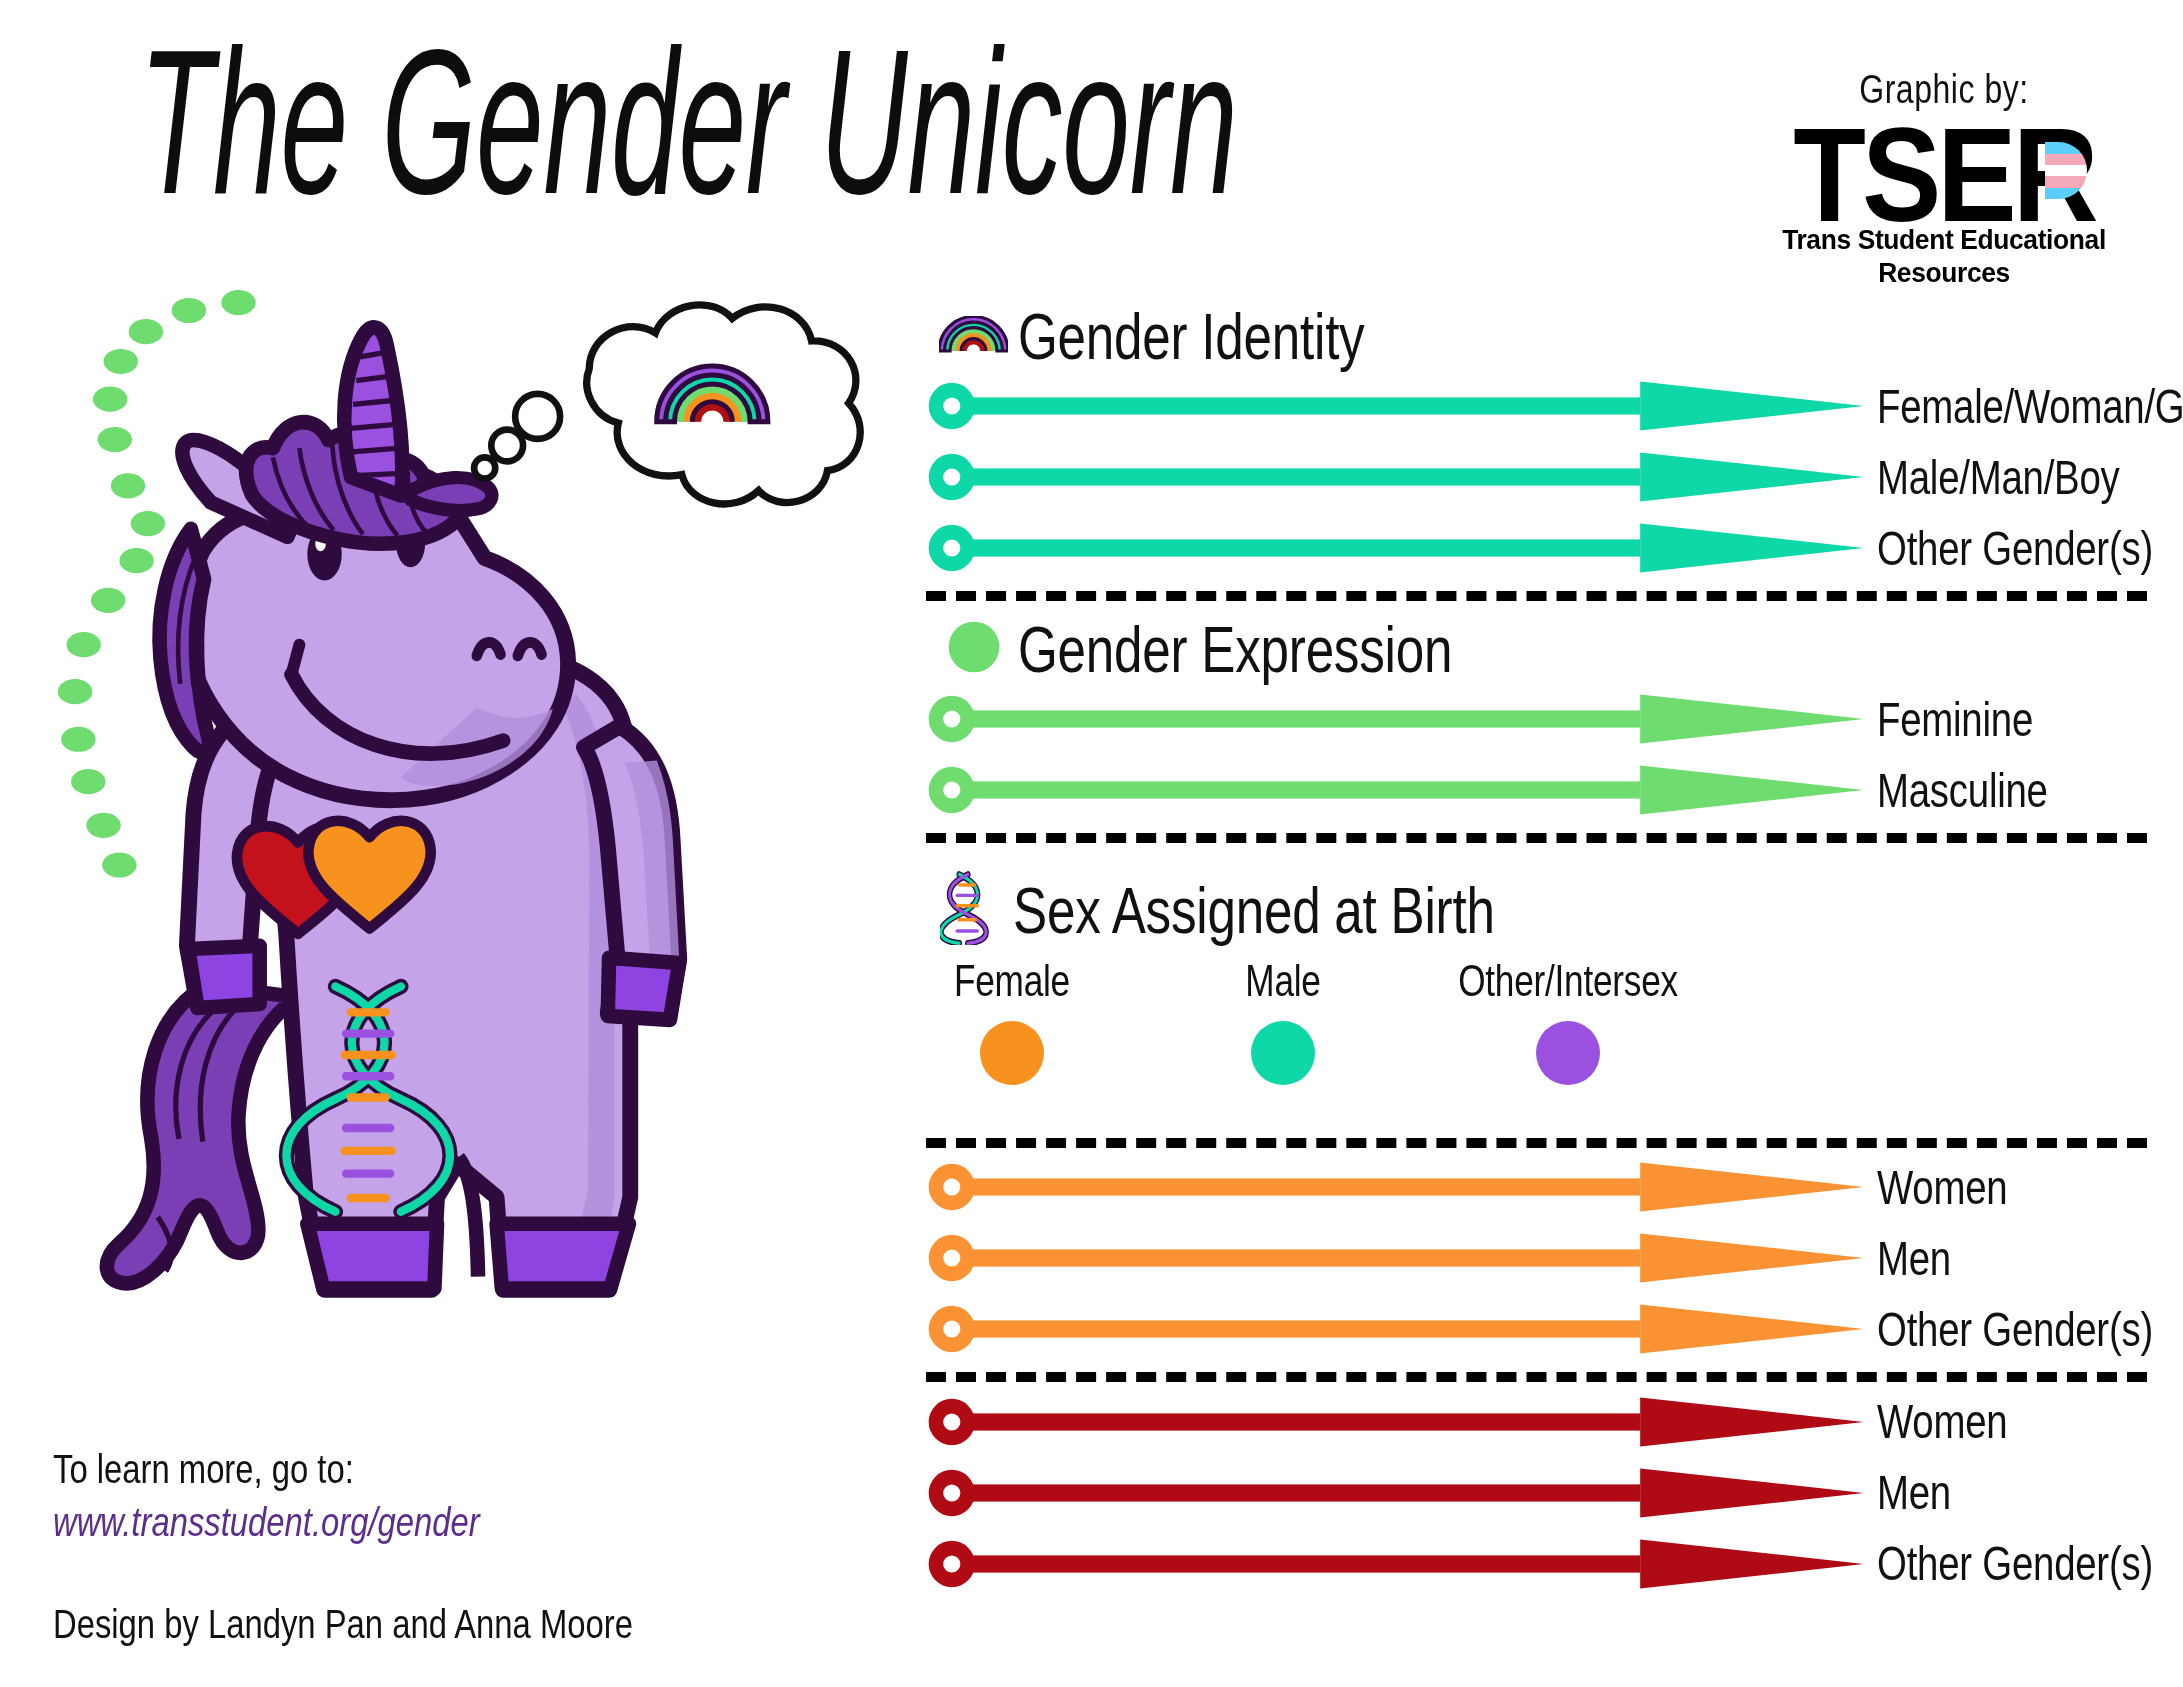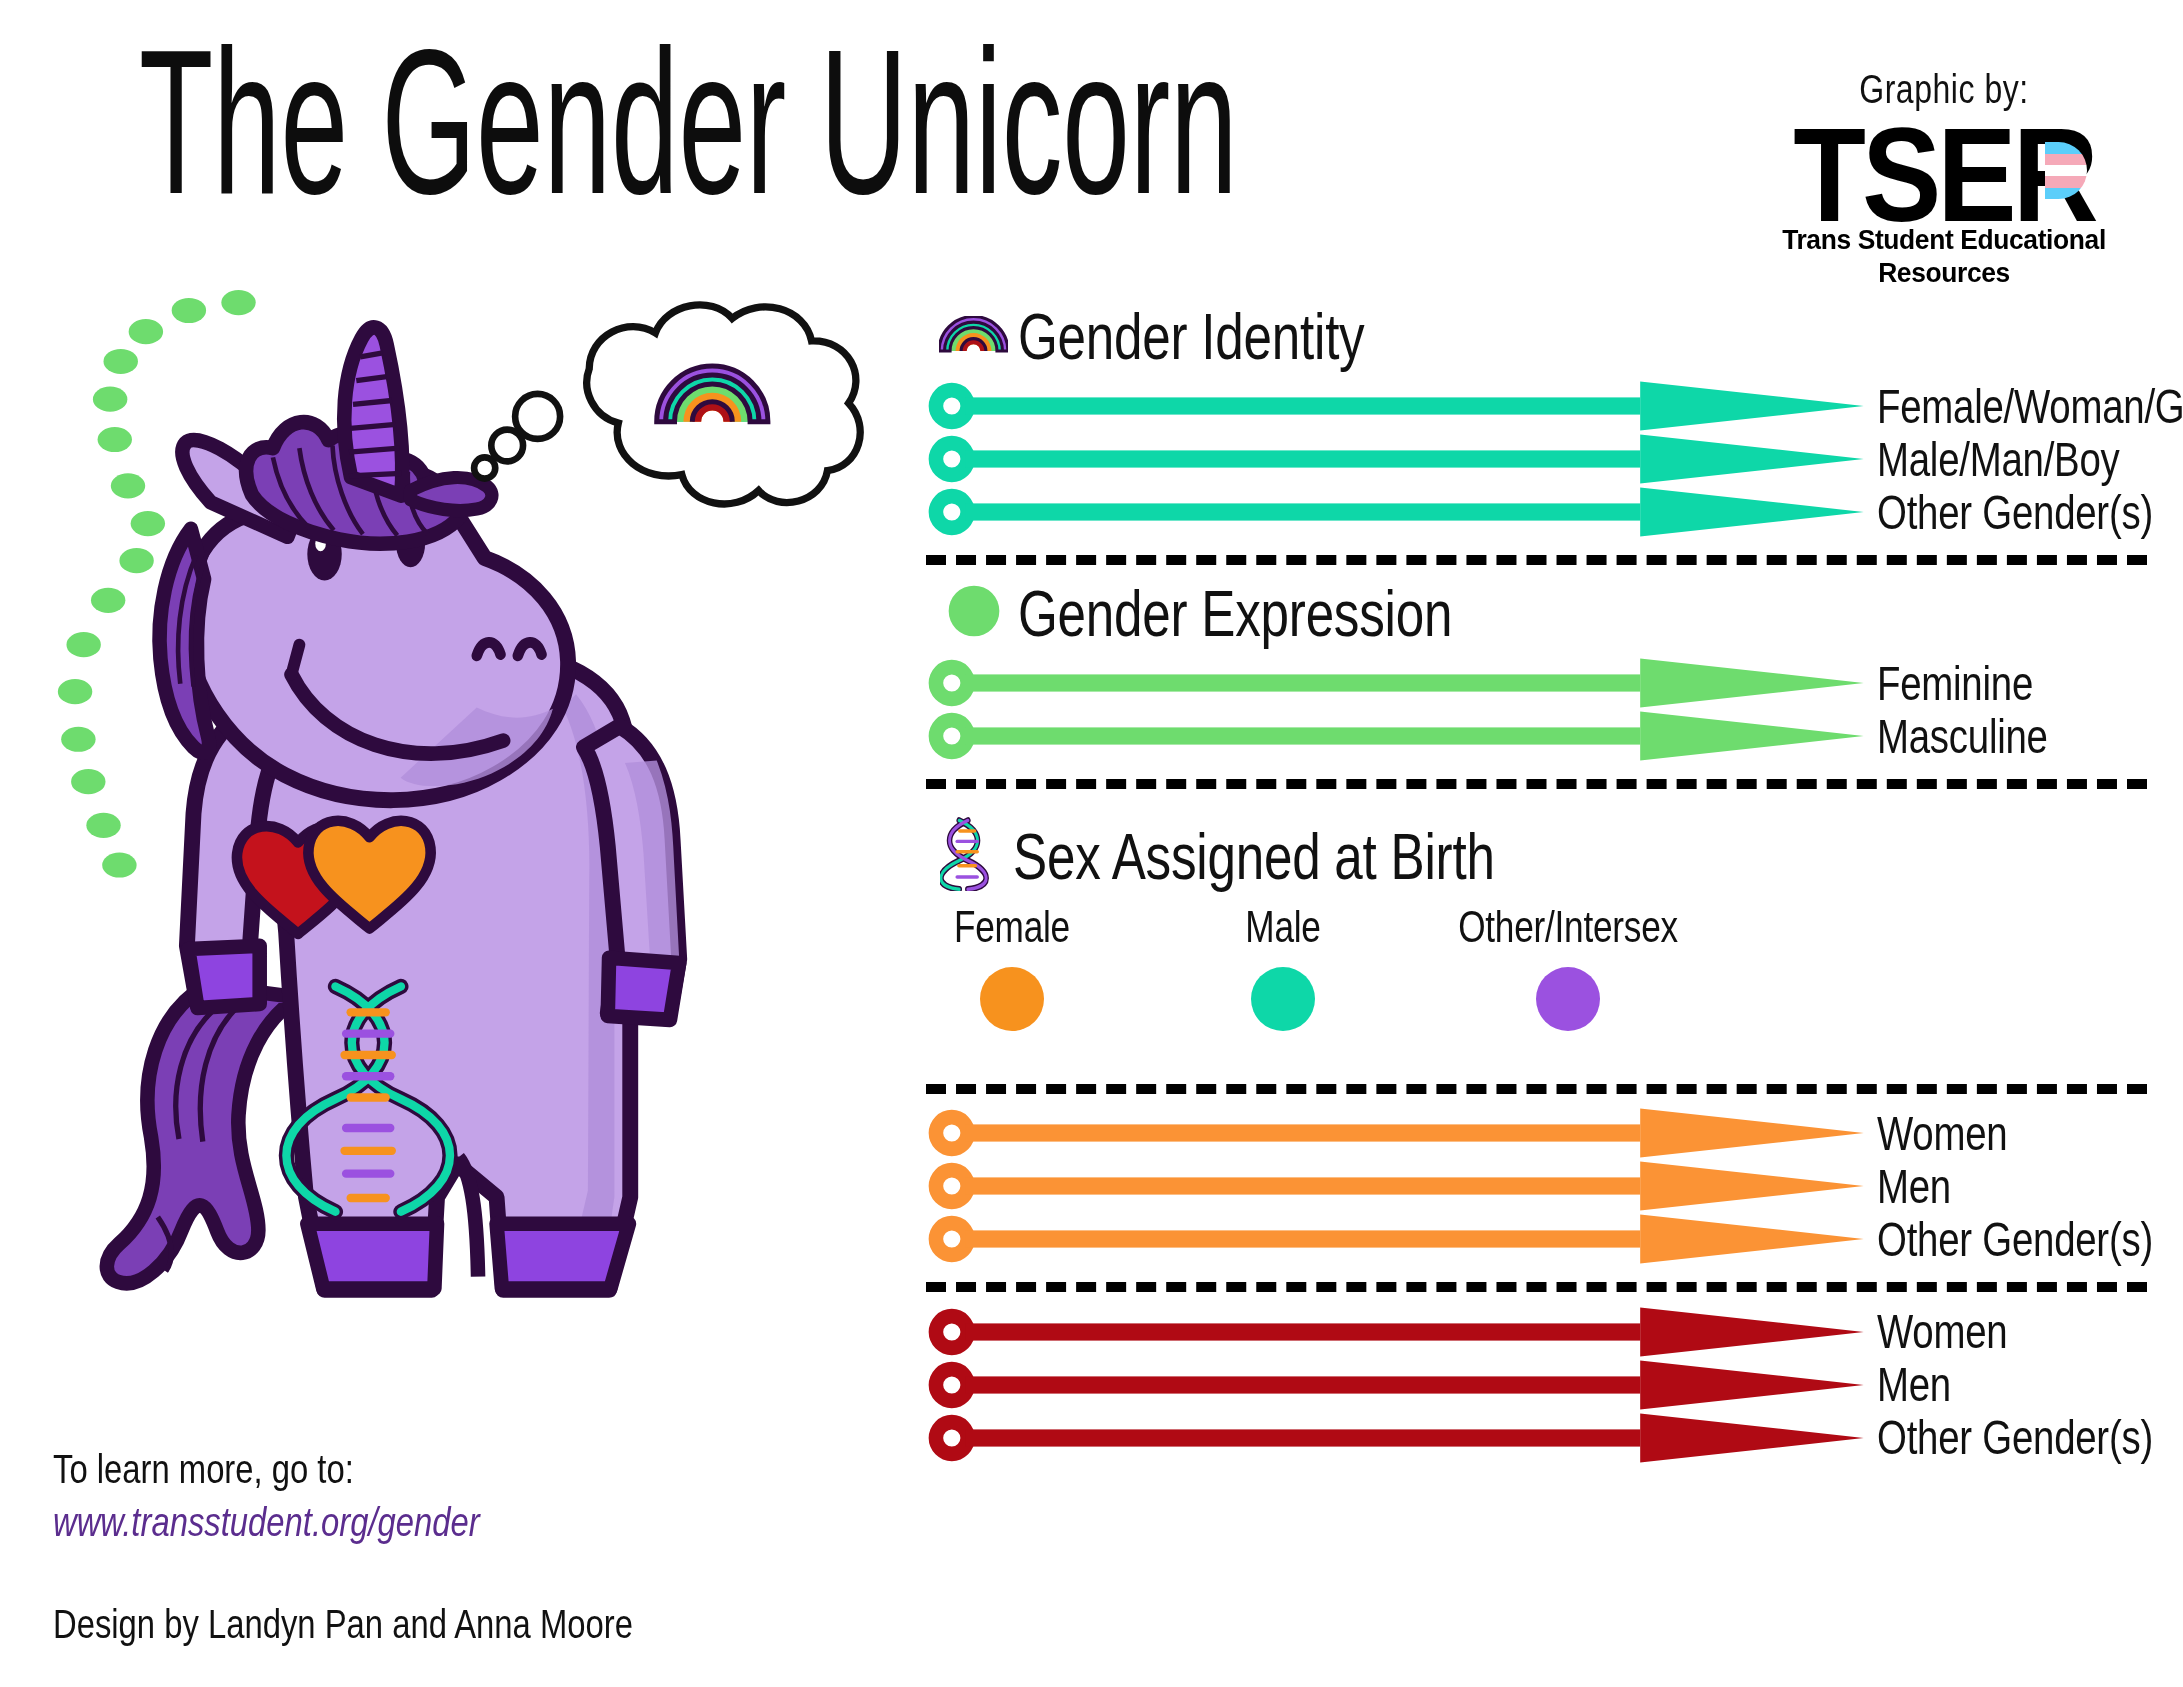--- a/index.html
+++ b/index.html
@@ -5,21 +5,21 @@
   html,body{margin:0;padding:0;background:#ffffff;}
   body{width:2183px;height:1687px;position:relative;overflow:hidden;
        font-family:"Liberation Sans",sans-serif;}
 
   
   .abs{position:absolute;}
   .hand{font-family:"Liberation Sans Narrow","Liberation Sans",sans-serif;
         font-stretch:condensed;letter-spacing:-0.3px;color:#111;}
 
   
-  #title{left:139px;top:25px;width:1522px;height:198px;}
+  #title{left:139px;top:25px;width:1522px;height:198px;font-style:italic;}
   #title .t{font-size:169px;line-height:159px;font-weight:400;color:#0d0d0d;
             transform:scaleX(0.72) scaleY(1.22);transform-origin:left top;
             white-space:nowrap;font-family:"Liberation Sans",sans-serif;}
 
   
   #tser{right:34px;top:66px;width:410px;text-align:center;}
   #tser .gb{font-size:41px;color:#111;letter-spacing:0.7px;
             transform:scaleX(0.78);transform-origin:center top;}
   #tser .logo{position:relative;height:106px;margin-top:2.6px;}
   #tser .logo .word{font-size:119px;font-weight:bold;letter-spacing:-4px;
@@ -49,21 +49,21 @@
   .section{position:relative;}
   .sechead{display:flex;align-items:flex-start;height:79px;margin-left:12px;}
   .sechead .ico{width:71px;flex:0 0 71px;height:66px;position:relative;
                 display:flex;align-items:center;justify-content:center;}
   .sechead .ico svg{display:block;}
   .sechead .txt{font-size:64px;color:#111;white-space:nowrap;margin-left:9.3px;
                 transform:scaleX(0.80) translateY(-1.3px);transform-origin:left center;}
 
   .rows{position:relative;}
   .row{position:relative;height:52px;display:flex;align-items:center;}
-  .row + .row{margin-top:1px;}
+  .row + .row{margin-top:19px;}
   .arrowwrap{position:relative;width:939px;height:52px;flex:0 0 939px;}
   .arrowwrap svg{display:block;}
   .rowlabel{font-size:48px;color:#111;white-space:nowrap;margin-left:12px;
             transform:scaleX(0.80);transform-origin:left center;}
 
   .divider{height:0;border-top:10.6px dashed #000;margin:17px 0 13.2px 0;
            width:1221px;}
 
   
   .sexrow{position:relative;height:165px;margin-top:2px;}

